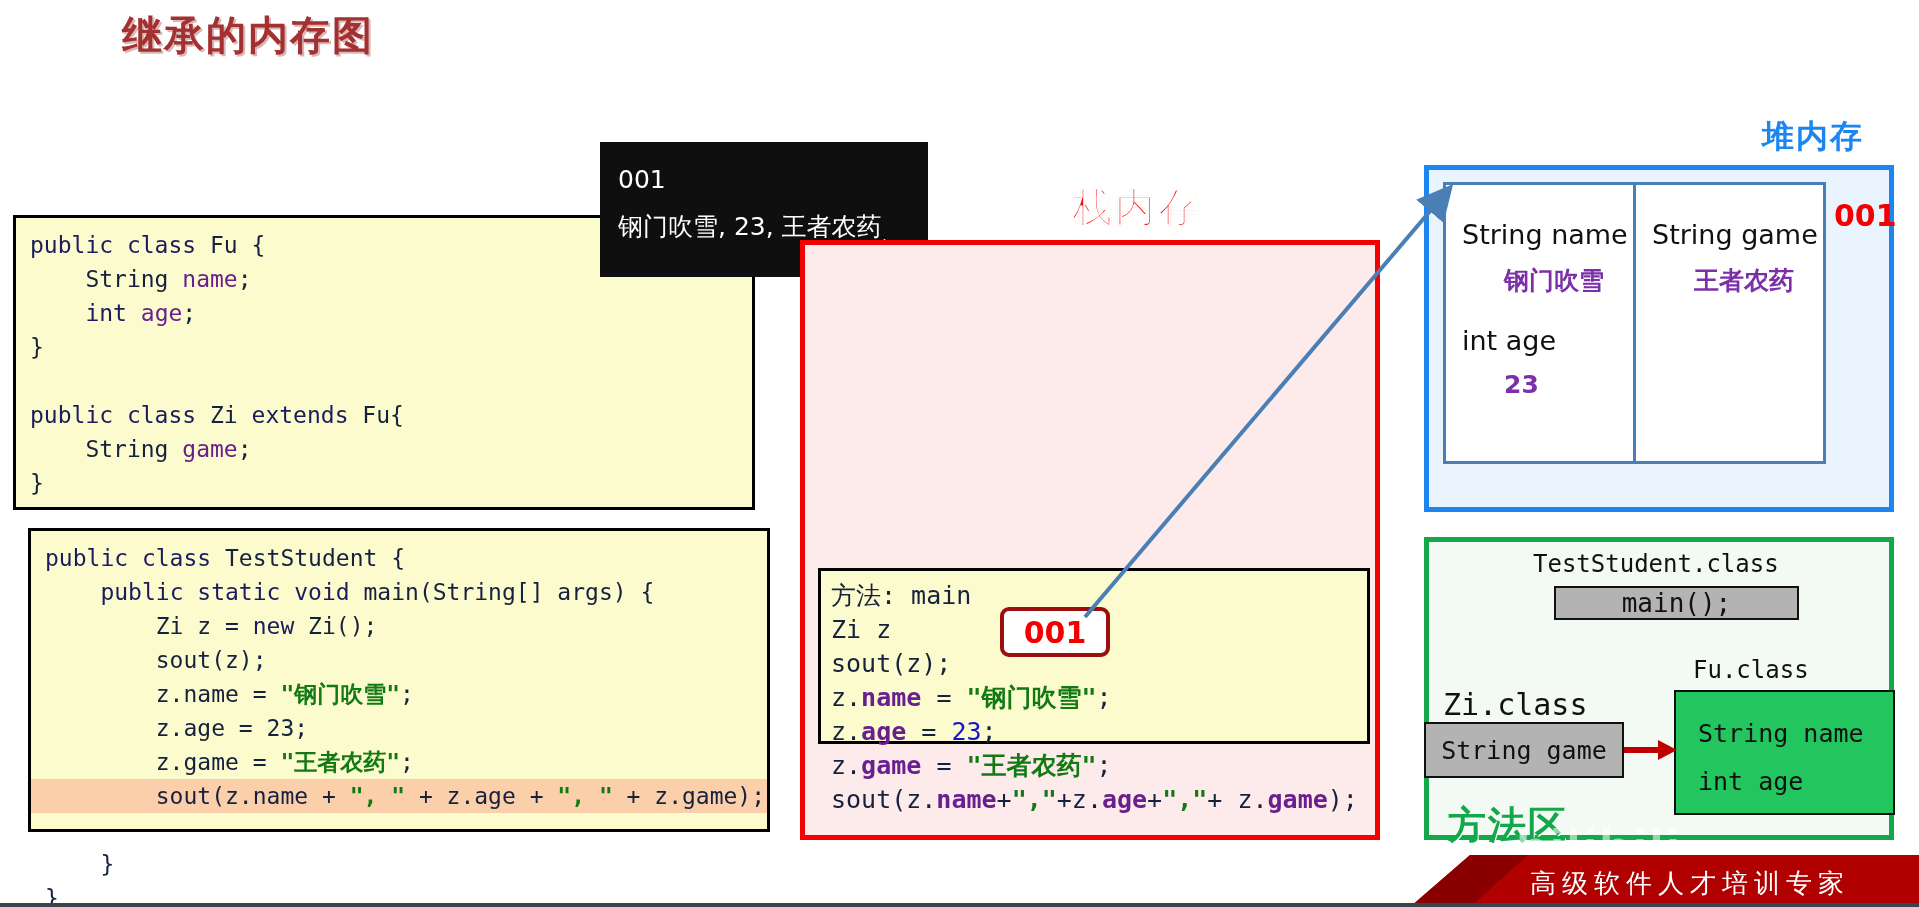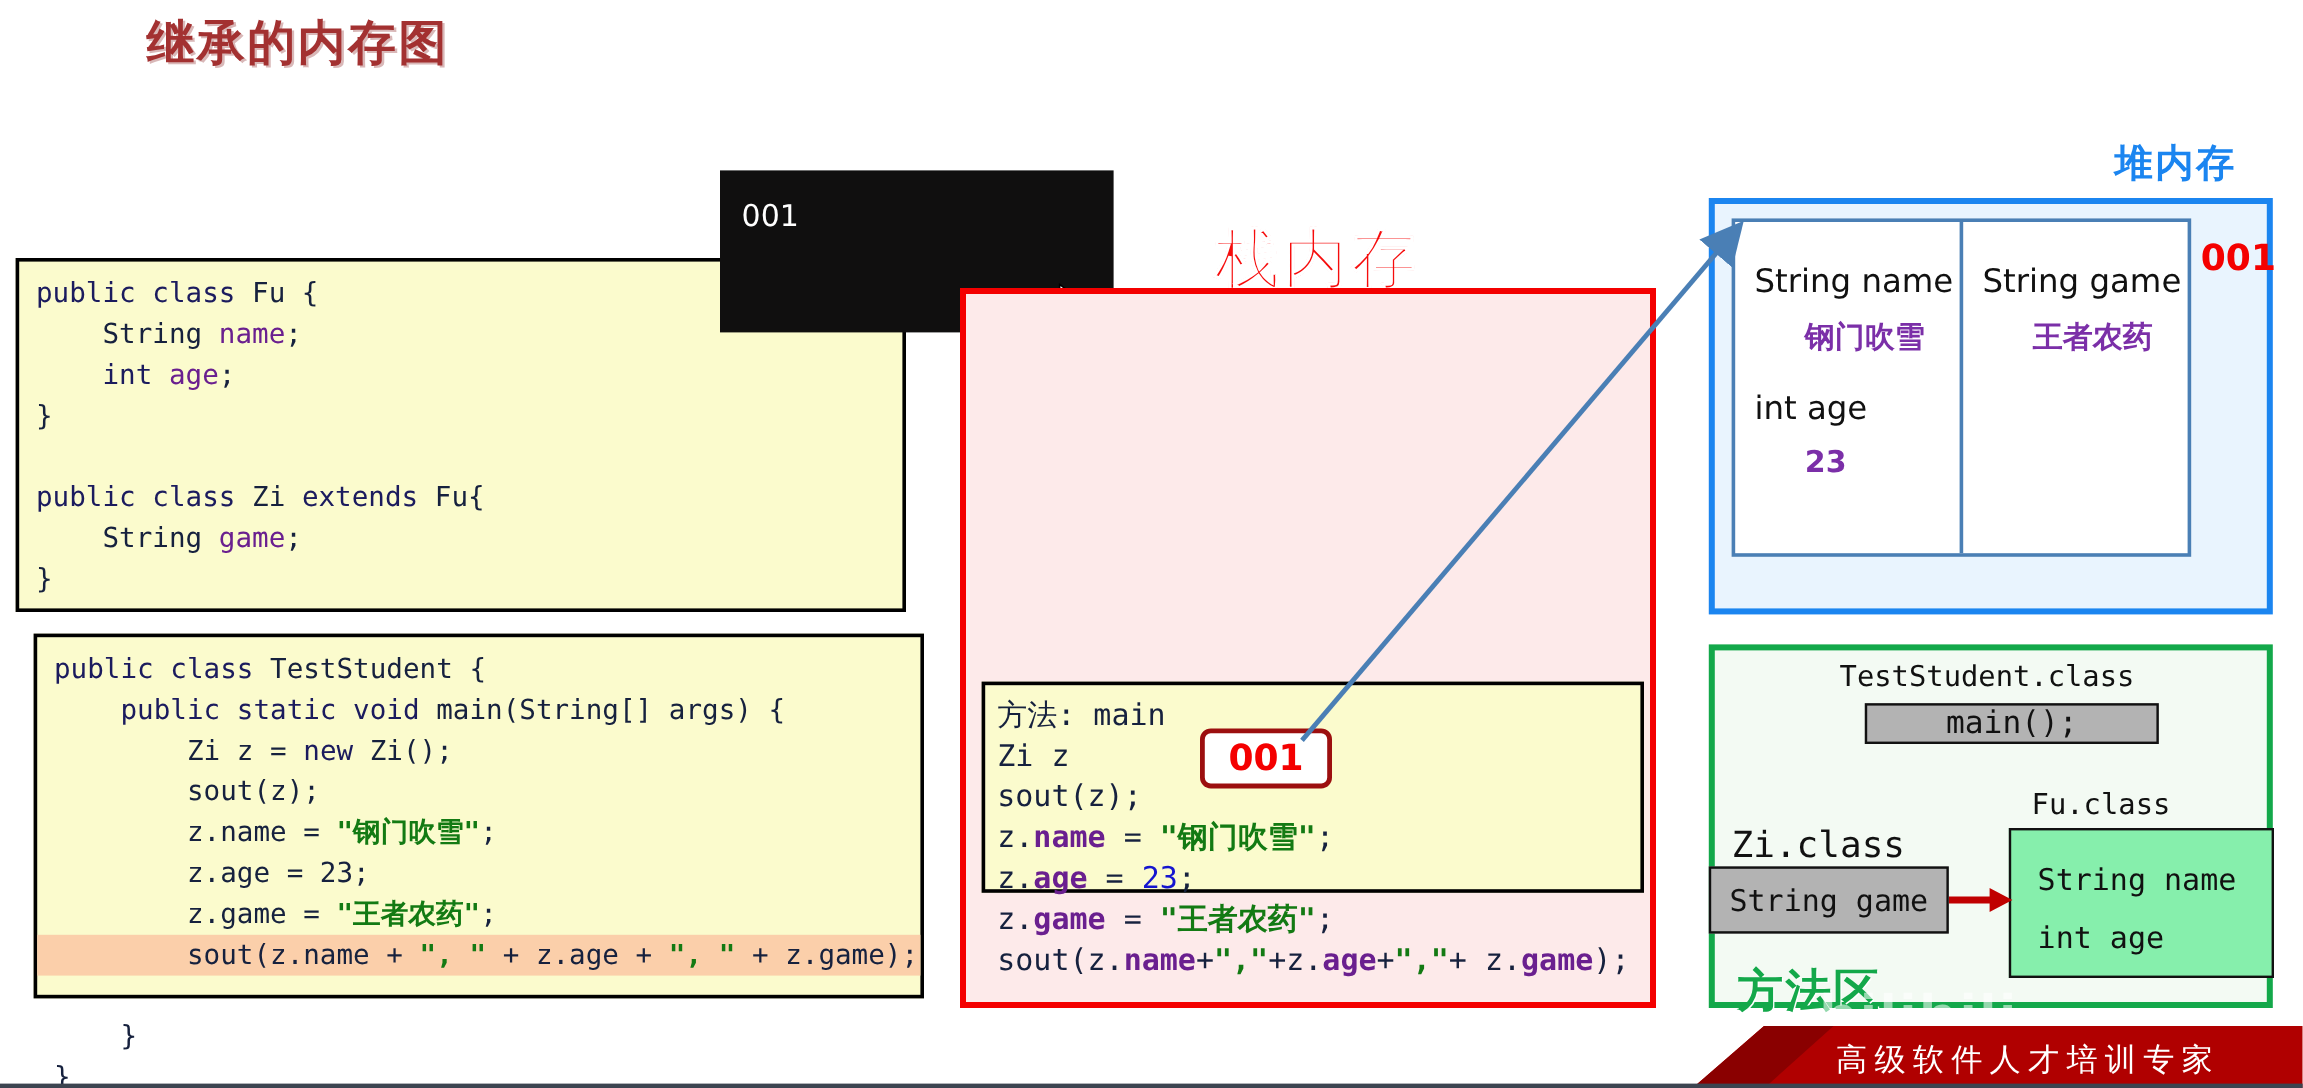--- a/index.html
+++ b/index.html
@@ -40,22 +40,22 @@
     left:600px;top:142px;width:328px;height:135px;
     background:#100f0f;color:#ffffff;
     font-size:25px;line-height:47px;
     padding:14px 0 0 18px;box-sizing:border-box;
     font-family:"DejaVu Sans","Liberation Sans",sans-serif;
   }
   #cursor-arrow{left:882px;top:236px;width:22px;height:28px;}
 
   
   #stack-label{
-    left:1012px;top:180px;
-    font-size:54px;font-weight:bold;color:#f60c0c;
+    left:1072px;top:180px;
+    font-size:40px;font-weight:bold;color:#f60c0c;
     -webkit-text-stroke:1px #ffffff;
     text-shadow:2px 2px 0 rgba(255,255,255,.9);
     letter-spacing:3px;
   }
   #stack-box{
     left:800px;top:240px;width:580px;height:600px;
     background:#fdeaea;border:5px solid #f40000;box-sizing:border-box;
   }
   #stack-frame{
     left:818px;top:568px;width:552px;height:176px;
@@ -123,21 +123,21 @@
   #fu-title{left:1693px;top:656px;font-size:24px;color:#111;}
   #zi-title{left:1443px;top:687px;font-size:30px;color:#111;}
   #zi-chip{
     left:1424px;top:722px;width:200px;height:56px;
     background:#b3b3b3;border:2px solid #111;box-sizing:border-box;
     font-size:25px;color:#111;display:flex;align-items:center;
     justify-content:center;
   }
   #fu-chip{
     left:1674px;top:690px;width:221px;height:125px;
-    background:#86efac;border:2px solid #111;box-sizing:border-box;
+    background:#22c55e;border:2px solid #111;box-sizing:border-box;
     font-size:25px;color:#111;padding:18px 0 0 22px;line-height:48px;
     white-space:pre;
   }
   #inherit-arrow{left:1624px;top:736px;width:54px;height:28px;}
 
   
   #banner{left:1410px;top:855px;width:509px;height:52px;}
   #banner-text{
     left:1530px;top:866px;color:#ffffff;font-size:26px;
     letter-spacing:6px;font-family:Liberation Mono, monospace;
@@ -171,20 +171,21 @@
 <span class="plain">        sout(z);</span>
 <span class="plain">        z.name = </span><span class="str">"钢门吹雪"</span><span class="plain">;</span>
 <span class="plain">        z.age = 23;</span>
 <span class="plain">        z.game = </span><span class="str">"王者农药"</span><span class="plain">;</span>
 <span class="hl-line">        sout(z.name + <span class="str">", "</span> + z.age + <span class="str">", "</span> + z.game);</span>
 <span class="plain">    }</span>
 <span class="plain">}</span></div>
 
 <div class="abs" id="console-overlay">
   <div>001</div>
+  <div>钢门吹雪, 23, 王者农药</div>
 </div>
 <svg class="abs" id="cursor-arrow" viewBox="0 0 22 28">
   <path d="M1 1 L1 21 L6.5 16 L10 25 L14 23 L10.5 14.5 L18 14 Z" fill="#ffffff" stroke="#000000" stroke-width="1.4"></path>
 </svg>
 
 <div class="abs" id="stack-label">栈内存</div>
 <div class="abs" id="stack-box"></div>
 
 <div class="abs" id="stack-frame"><span class="plain">方法: main</span>
 <span class="plain">Zi z</span>

